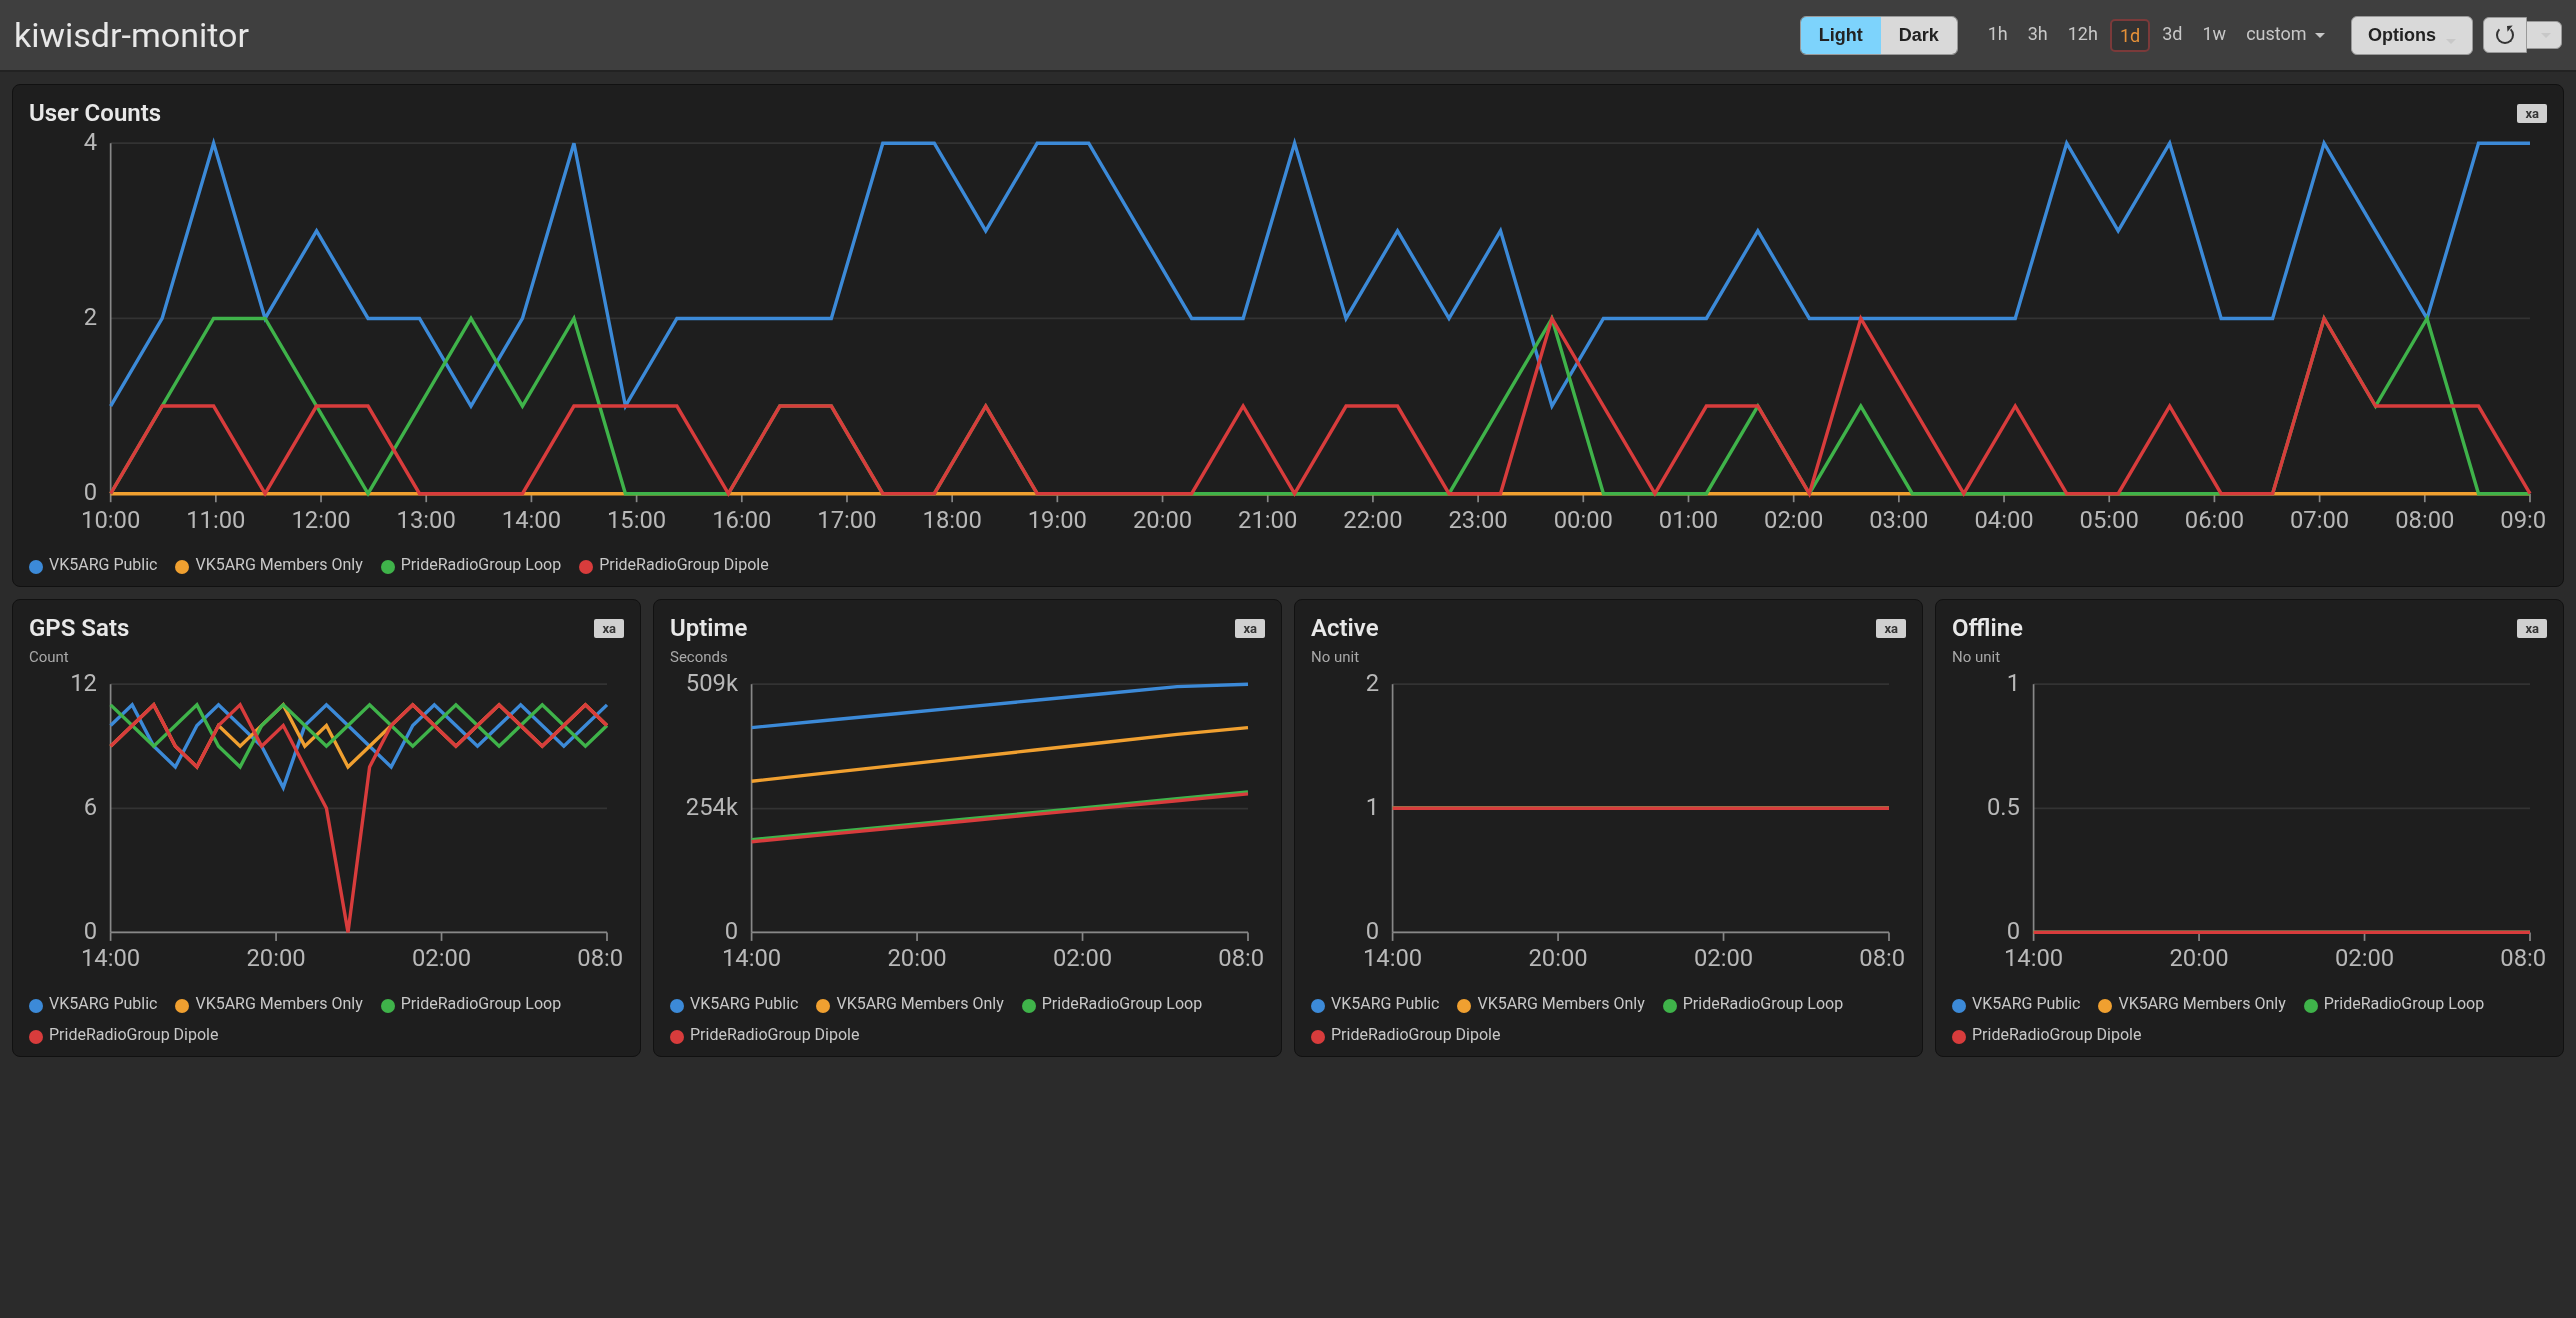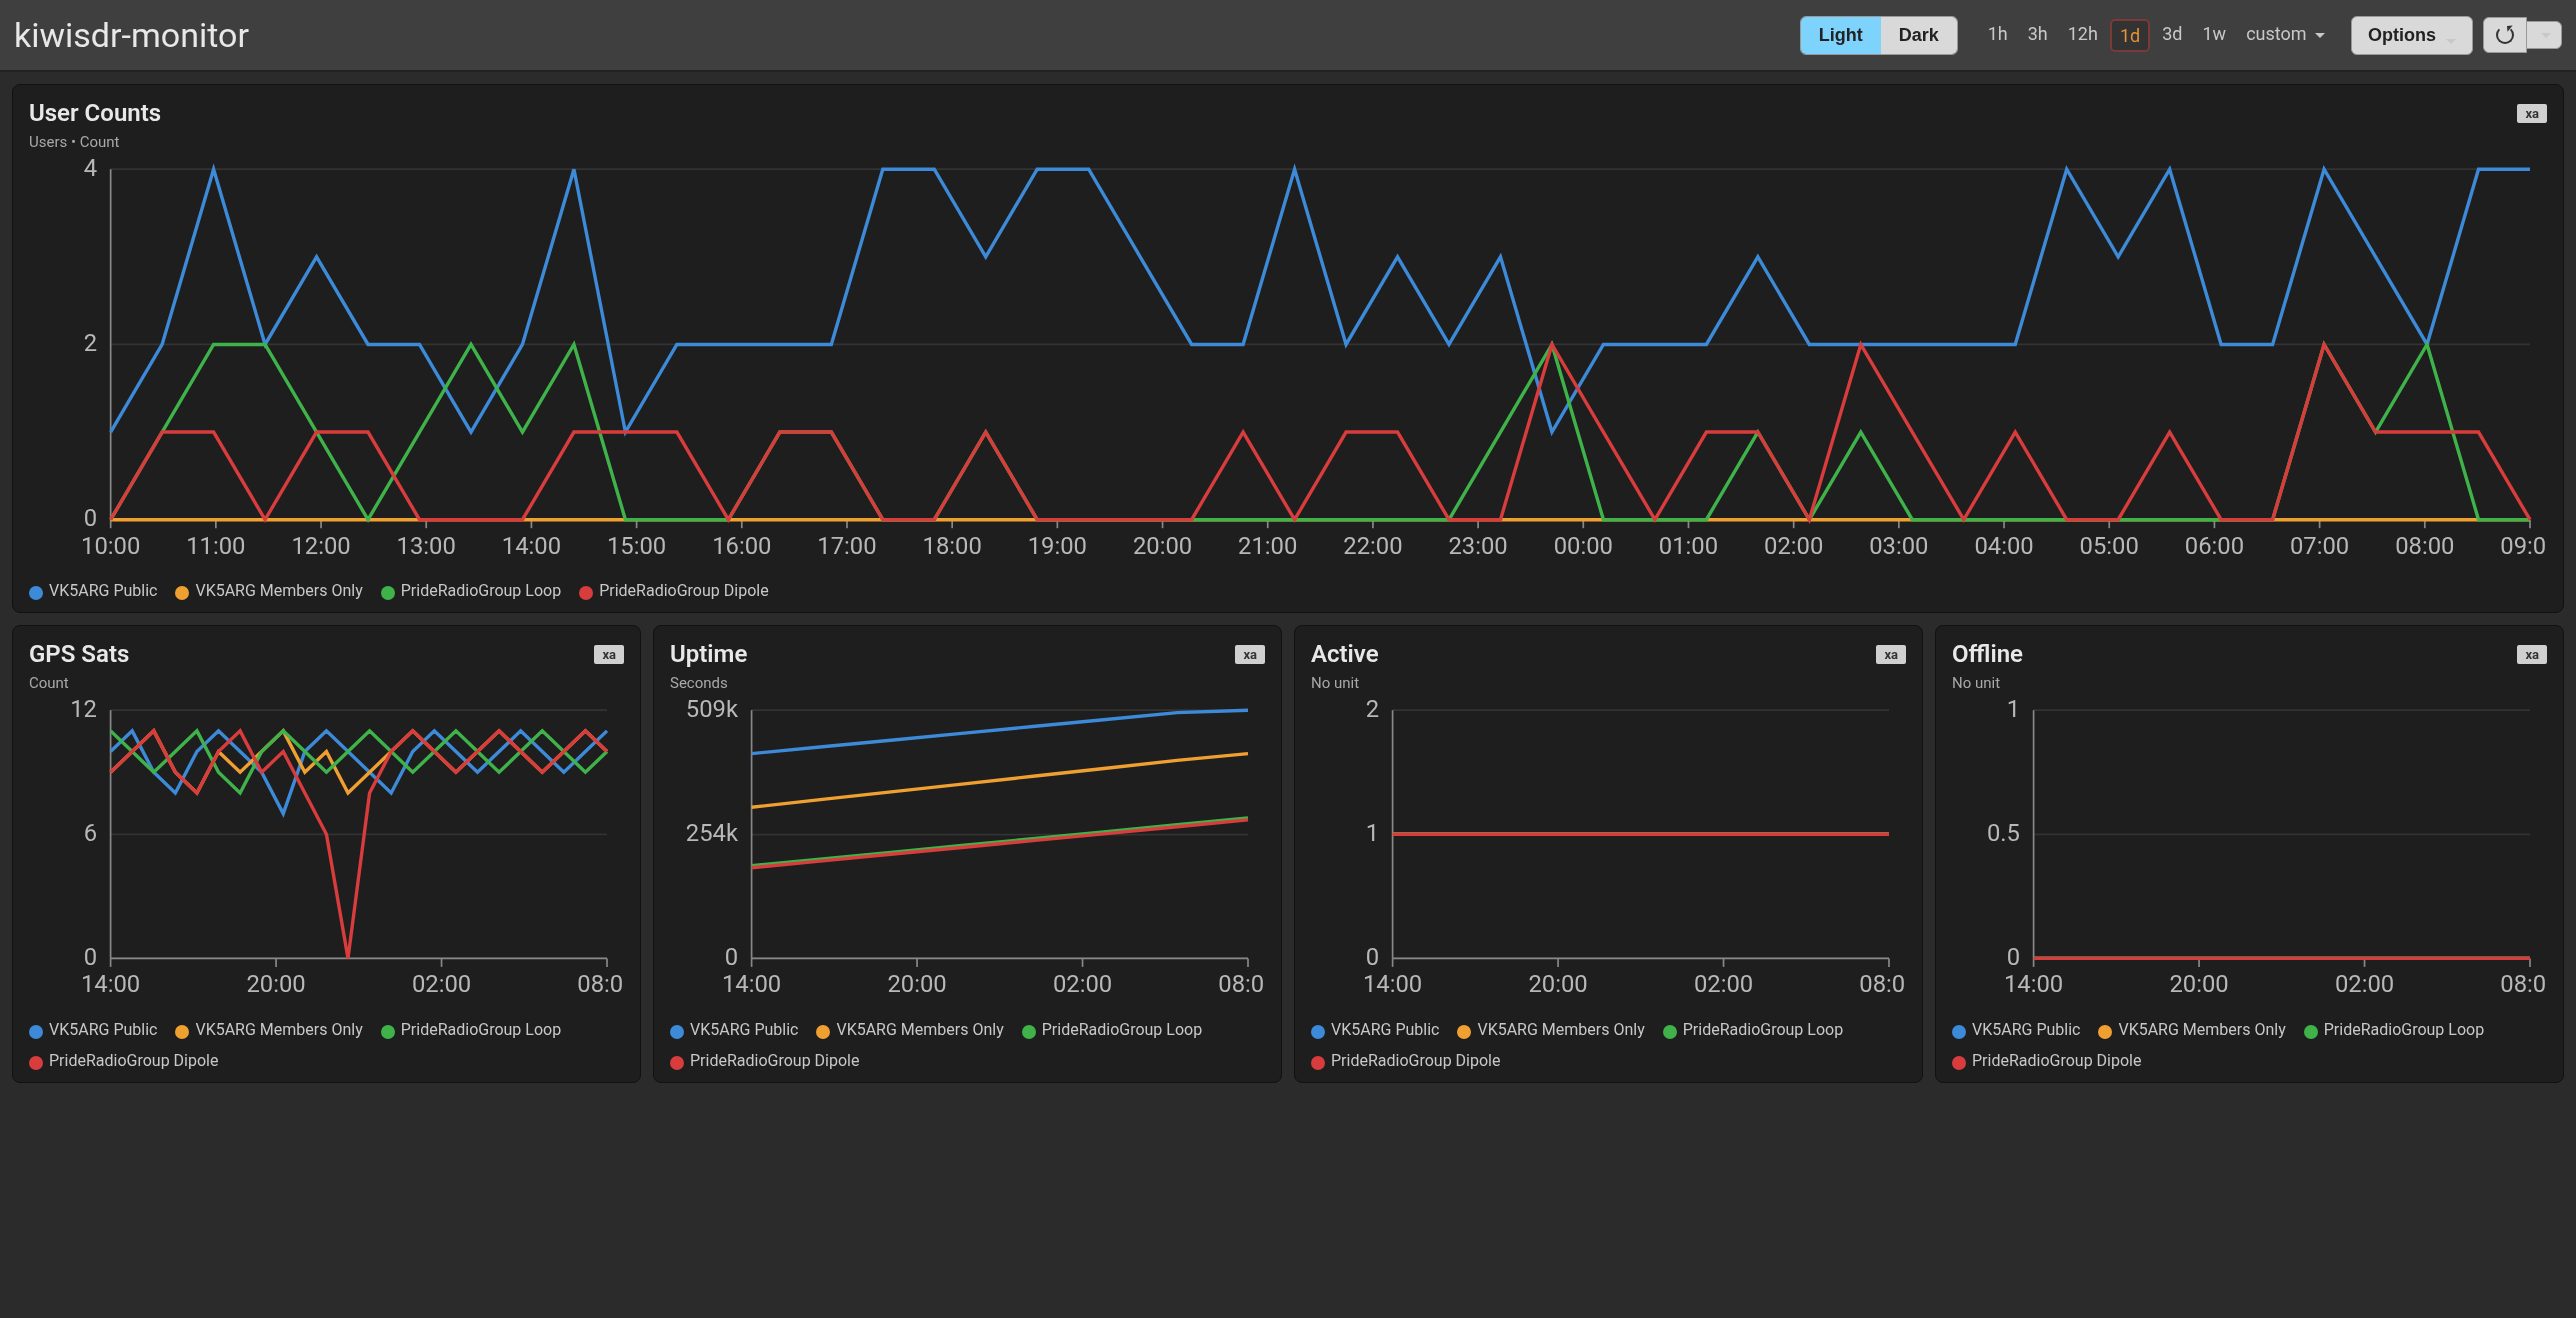--- a/index.html
+++ b/index.html
@@ -71,21 +71,20 @@
   </button>
 </div>
 
 <div class="dashboard">
 
   <div class="panel">
     <div class="panelhead">
       <div class="paneltitle">User Counts</div>
       <div class="badge">xa</div>
     </div>
-    <div class="subt">Users • Count</div>
     <svg class="chart" id="chart-user_counts" viewBox="0 0 1480 240" preserveAspectRatio="none">
         <line class="grid" x1="48" y1="212" x2="1470" y2="212"></line>
         <text x="40" y="216" text-anchor="end">0</text>
         <line class="grid" x1="48" y1="109" x2="1470" y2="109"></line>
         <text x="40" y="113" text-anchor="end">2</text>
         <line class="grid" x1="48" y1="6" x2="1470" y2="6"></line>
         <text x="40" y="10" text-anchor="end">4</text>
         <line class="axis" x1="48" y1="6" x2="48" y2="212"></line>
         <line class="axis" x1="48" y1="212" x2="1470" y2="212"></line>
         <line class="tick" x1="48" y1="212" x2="48" y2="217"></line>

